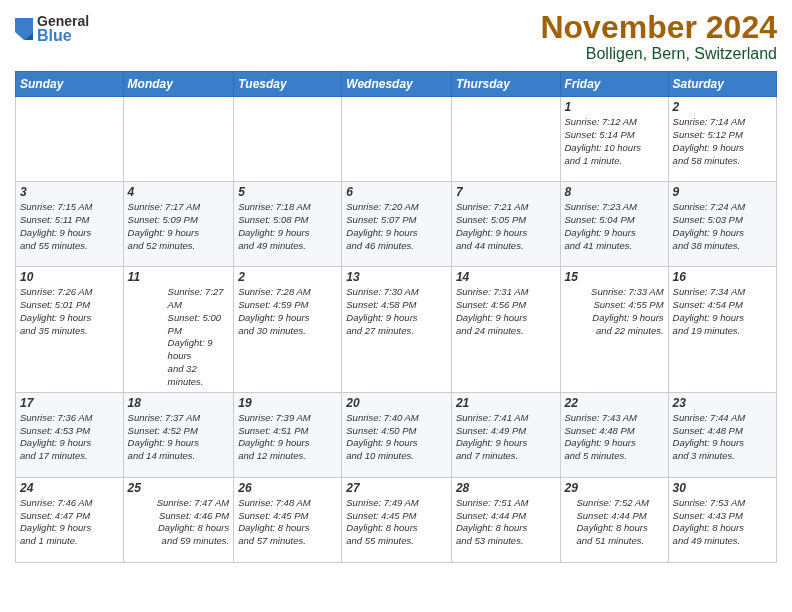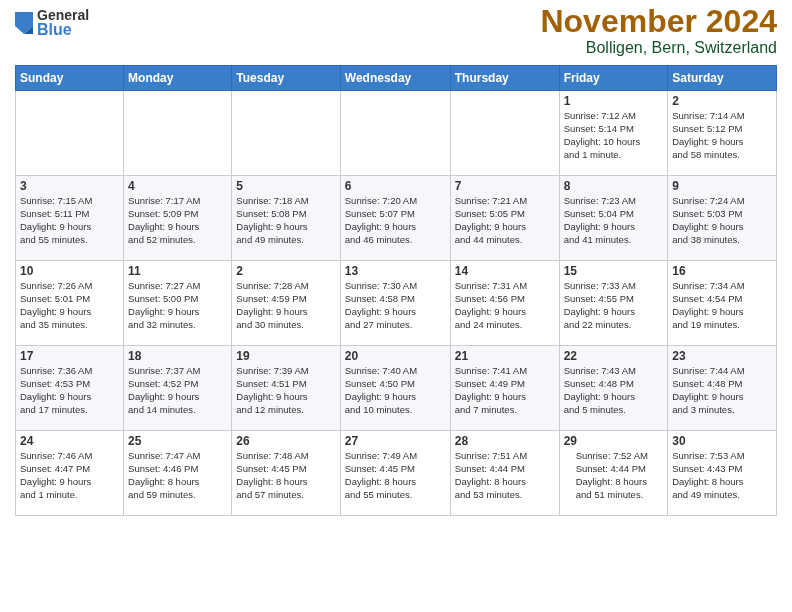--- a/index.html
+++ b/index.html
@@ -6,21 +6,21 @@
     body {
       font-family: Arial, sans-serif;
       background: #fff;
       width: 792px;
       height: 612px;
       overflow: hidden;
     }
     .page {
       width: 792px;
       height: 612px;
-      padding: 4px 15px;
+      padding: 10px 15px;
     }
     .header-area {
       display: flex;
       justify-content: space-between;
       align-items: flex-start;
       margin-bottom: 8px;
     }
     .logo {
       display: flex;
       align-items: center;
@@ -56,20 +56,21 @@
       line-height: 1.1;
     }
     .location {
       font-size: 16px;
       color: #14532d;
     }
     .calendar-table {
       width: 100%;
       border-collapse: collapse;
       font-size: 10.5px;
+      font-style: italic;
     }
     .calendar-table thead th {
       background-color: #3a7dc9;
       color: #fff;
       padding: 5px 4px;
       text-align: left;
       font-size: 12px;
       font-weight: bold;
       border: 1px solid #2a6db9;
     }
@@ -209,21 +210,21 @@
         <tr>
           <td>
             <span class="day-number">10</span>
             <div class="day-info" style="white-space: pre-line;">Sunrise: 7:26 AM
 Sunset: 5:01 PM
 Daylight: 9 hours
 and 35 minutes.</div>
           </td>
           <td>
             <span class="day-number">11</span>
-            <div class="day-info" style="white-space: pre-line;">Sunrise: 7:27 AM
+            <div class="day-info" style="white-space: pre-line; margin-left: 40px;">Sunrise: 7:27 AM
 Sunset: 5:00 PM
 Daylight: 9 hours
 and 32 minutes.</div>
           </td>
           <td>
             <span class="day-number">2</span>
             <div class="day-info" style="white-space: pre-line;">Sunrise: 7:28 AM
 Sunset: 4:59 PM
 Daylight: 9 hours
 and 30 minutes.</div>
@@ -237,21 +238,21 @@
           </td>
           <td>
             <span class="day-number">14</span>
             <div class="day-info" style="white-space: pre-line;">Sunrise: 7:31 AM
 Sunset: 4:56 PM
 Daylight: 9 hours
 and 24 minutes.</div>
           </td>
           <td>
             <span class="day-number">15</span>
-            <div class="day-info" style="white-space: pre-line;">Sunrise: 7:33 AM
+            <div class="day-info" style="white-space: pre-line; text-align: right;">Sunrise: 7:33 AM
 Sunset: 4:55 PM
 Daylight: 9 hours
 and 22 minutes.</div>
           </td>
           <td>
             <span class="day-number">16</span>
             <div class="day-info" style="white-space: pre-line;">Sunrise: 7:34 AM
 Sunset: 4:54 PM
 Daylight: 9 hours
 and 19 minutes.</div>
@@ -311,21 +312,21 @@
         <tr>
           <td>
             <span class="day-number">24</span>
             <div class="day-info" style="white-space: pre-line;">Sunrise: 7:46 AM
 Sunset: 4:47 PM
 Daylight: 9 hours
 and 1 minute.</div>
           </td>
           <td>
             <span class="day-number">25</span>
-            <div class="day-info" style="white-space: pre-line;">Sunrise: 7:47 AM
+            <div class="day-info" style="white-space: pre-line; text-align: right;">Sunrise: 7:47 AM
 Sunset: 4:46 PM
 Daylight: 8 hours
 and 59 minutes.</div>
           </td>
           <td>
             <span class="day-number">26</span>
             <div class="day-info" style="white-space: pre-line;">Sunrise: 7:48 AM
 Sunset: 4:45 PM
 Daylight: 8 hours
 and 57 minutes.</div>

